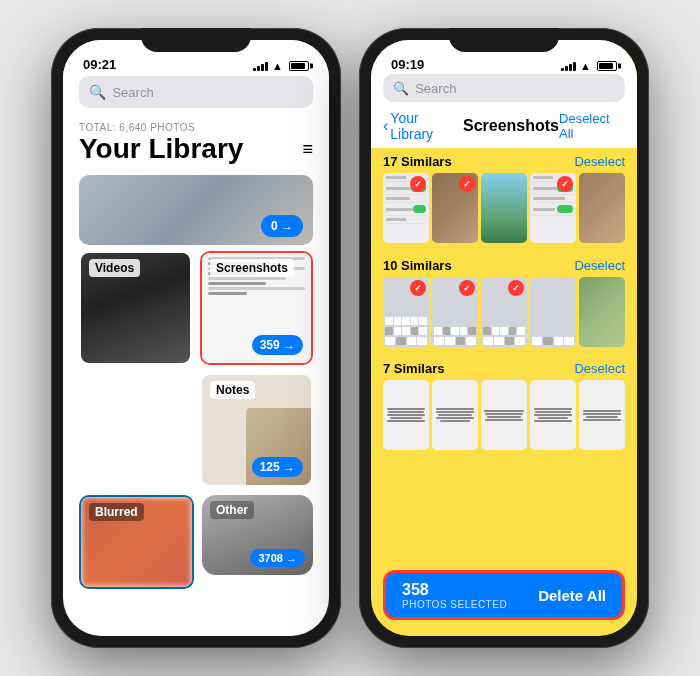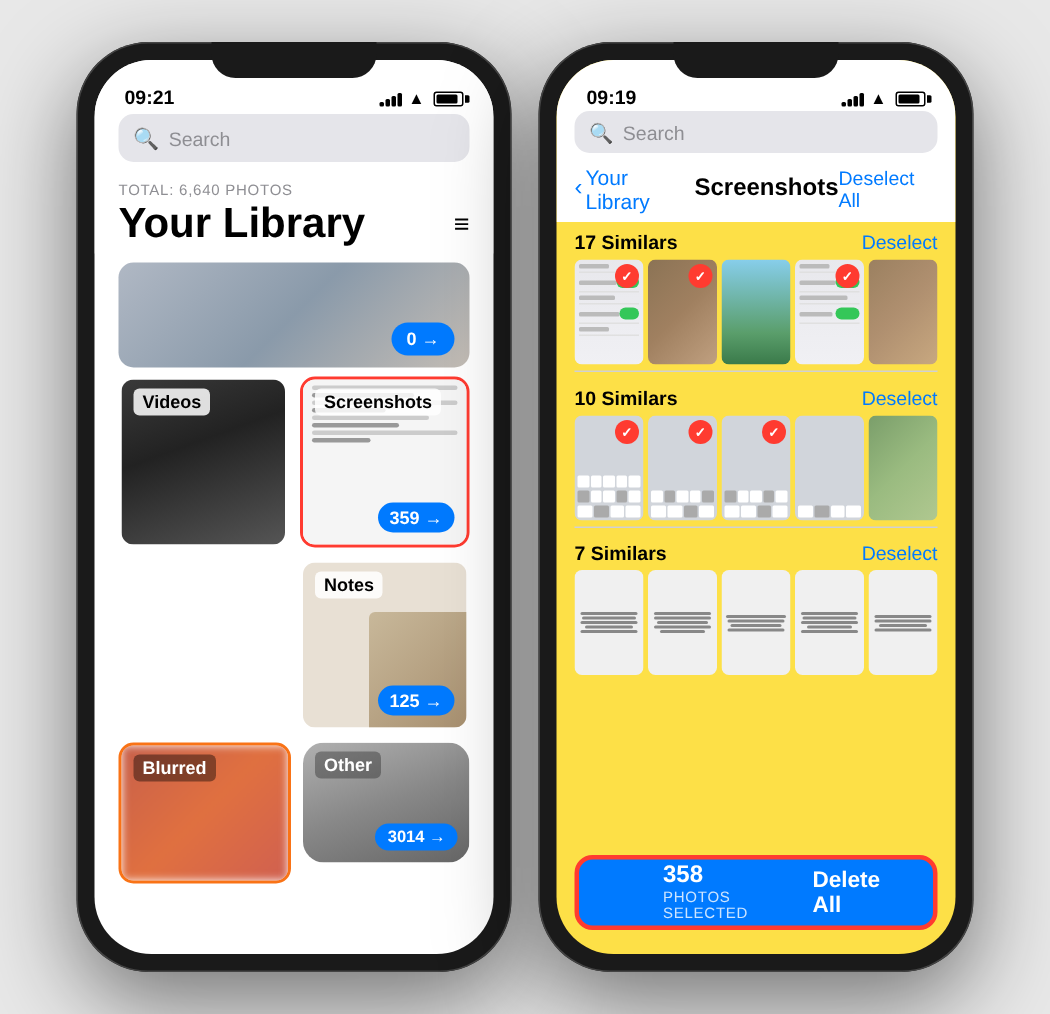--- a/index.html
+++ b/index.html
@@ -446,21 +446,20 @@
       border-radius: 12px;
       border: 3px solid #ff3b30;
       display: flex;
       align-items: center;
       justify-content: space-between;
       padding: 0 16px;
     }
     .ba-left {
       display: flex;
       flex-direction: column;
-      margin-left: 40px;
     }
     .ba-count {
       font-size: 16px;
       font-weight: 700;
       color: #fff;
     }
     .ba-label {
       font-size: 10px;
       color: rgba(255,255,255,0.8);
       text-transform: uppercase;
@@ -561,32 +560,32 @@
             </div>
             <div class="album-label">Notes</div>
             <div class="album-badge">
               <span>125 →</span>
             </div>
           </div>
         </div>
       </div>
 
       <div style="display:flex;gap:8px;padding:8px 16px 0;margin-top:0;">
-        <div style="flex:1;border-radius:10px;overflow:hidden;border:2px solid #f97316;position:relative;">
+        <div style="flex:1;border-radius:10px;overflow:hidden;border:2px solid #0369a1;position:relative;">
           <div style="height:90px;overflow:hidden;position:relative;">
             <div class="blurred-bg"></div>
             <div class="album-label" style="position:absolute;top:6px;left:8px;font-size:12px;font-weight:600;color:#fff;background:rgba(0,0,0,0.4);padding:2px 6px;border-radius:4px;">Blurred</div>
           </div>
         </div>
         <div style="flex:1;border-radius:10px;overflow:hidden;position:relative;">
           <div style="height:80px;overflow:hidden;position:relative;border-radius:14px;">
             <div class="other-bg"></div>
             <div class="album-label" style="position:absolute;top:6px;left:8px;font-size:12px;font-weight:600;color:#fff;background:rgba(0,0,0,0.3);padding:2px 6px;border-radius:4px;">Other</div>
             <div class="album-badge" style="position:absolute;right:8px;bottom:8px;background:#007aff;color:#fff;border-radius:14px;padding:3px 8px;font-size:11px;font-weight:600;">
-              <span>3014 →</span>
+              <span>3708 →</span>
             </div>
           </div>
         </div>
       </div>
 
     </div>
   </div>
 
   <div class="phone">
     <div class="phone-notch"></div>

